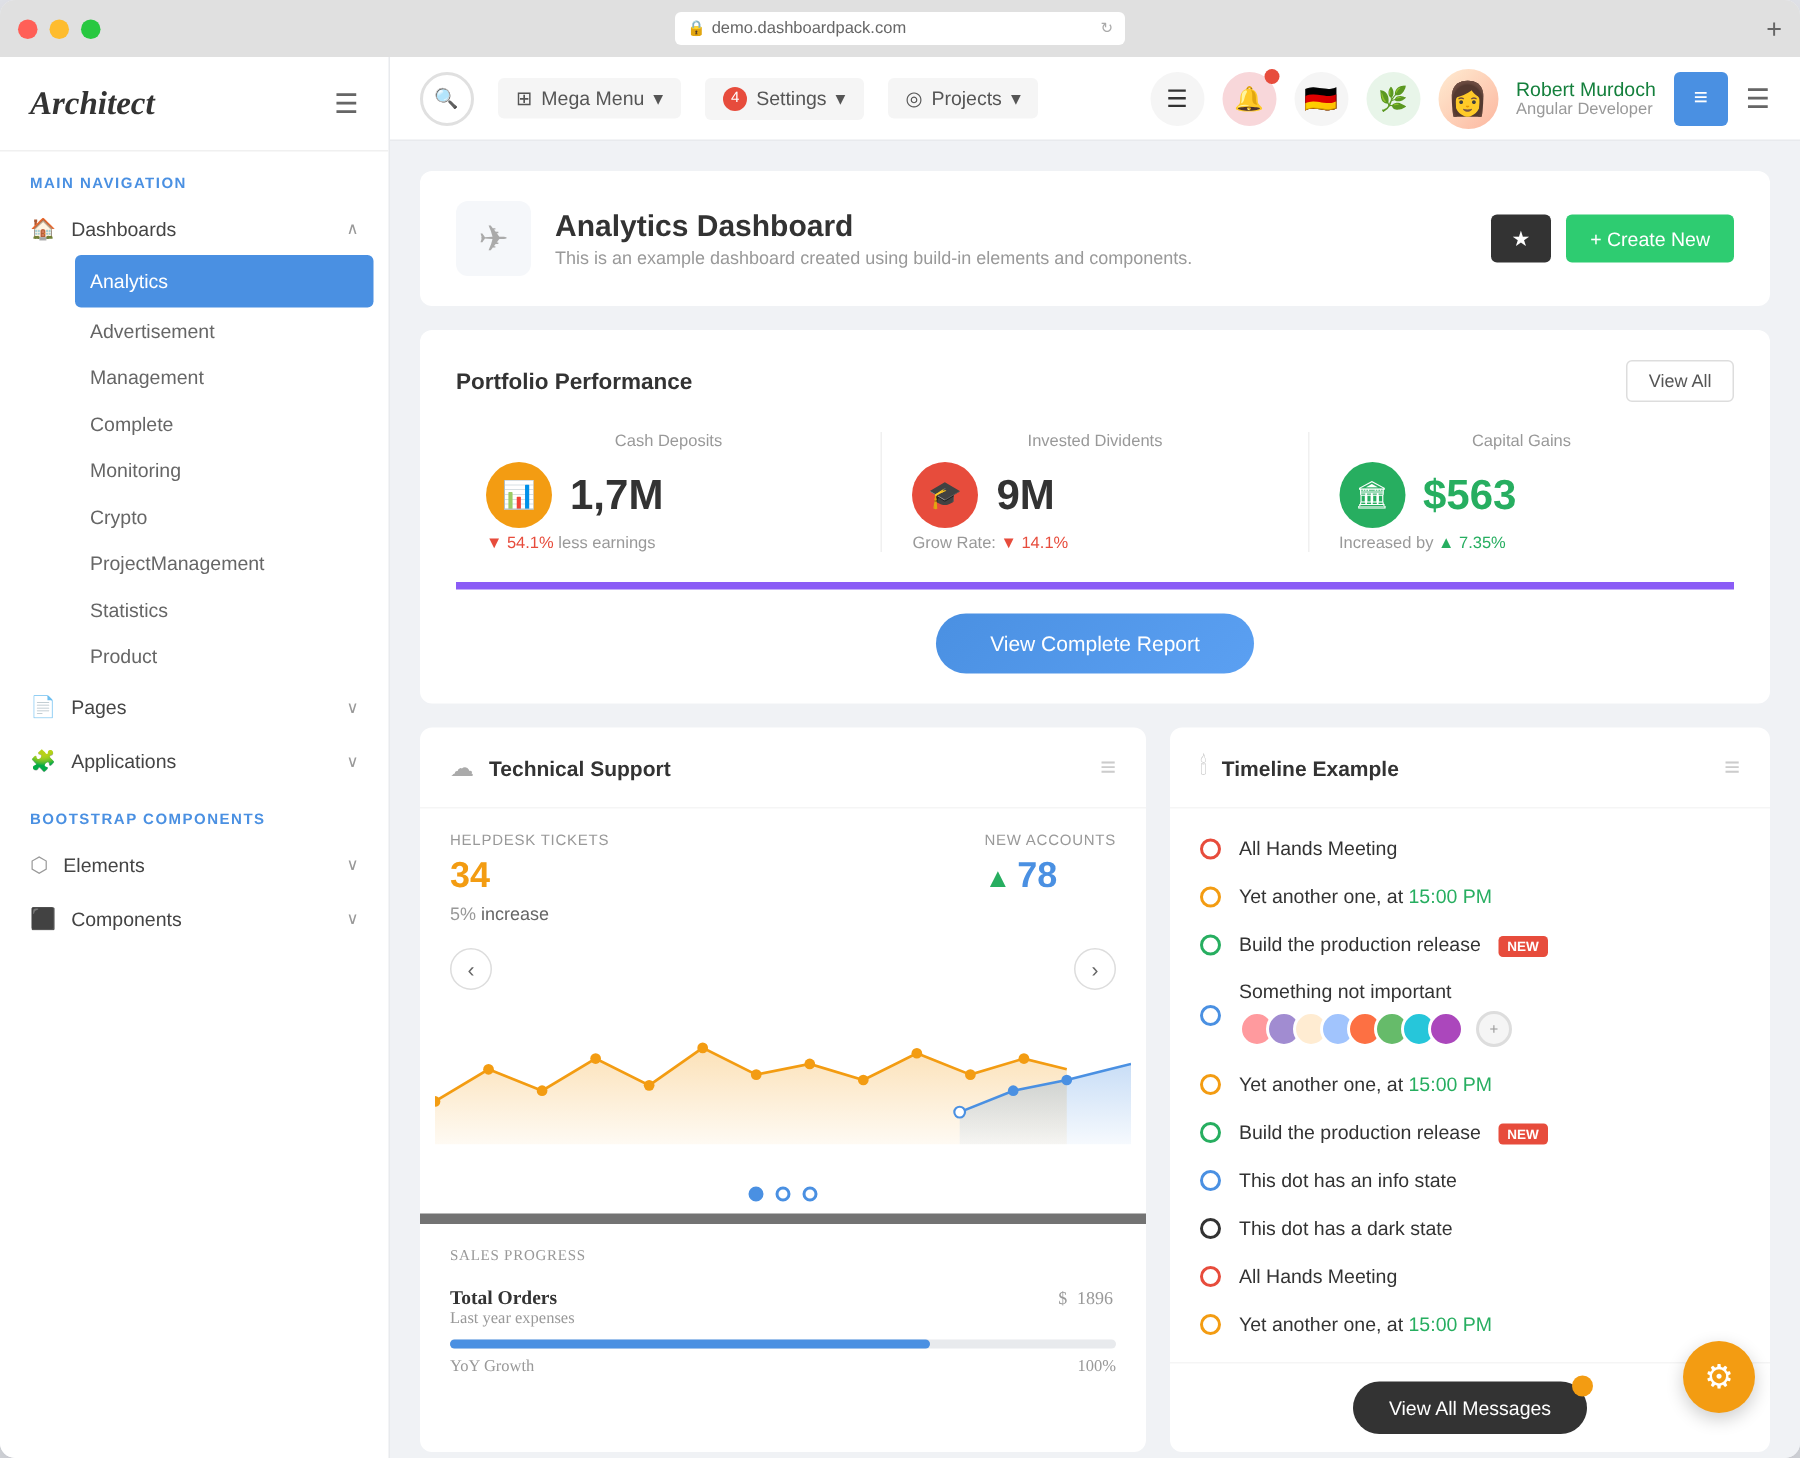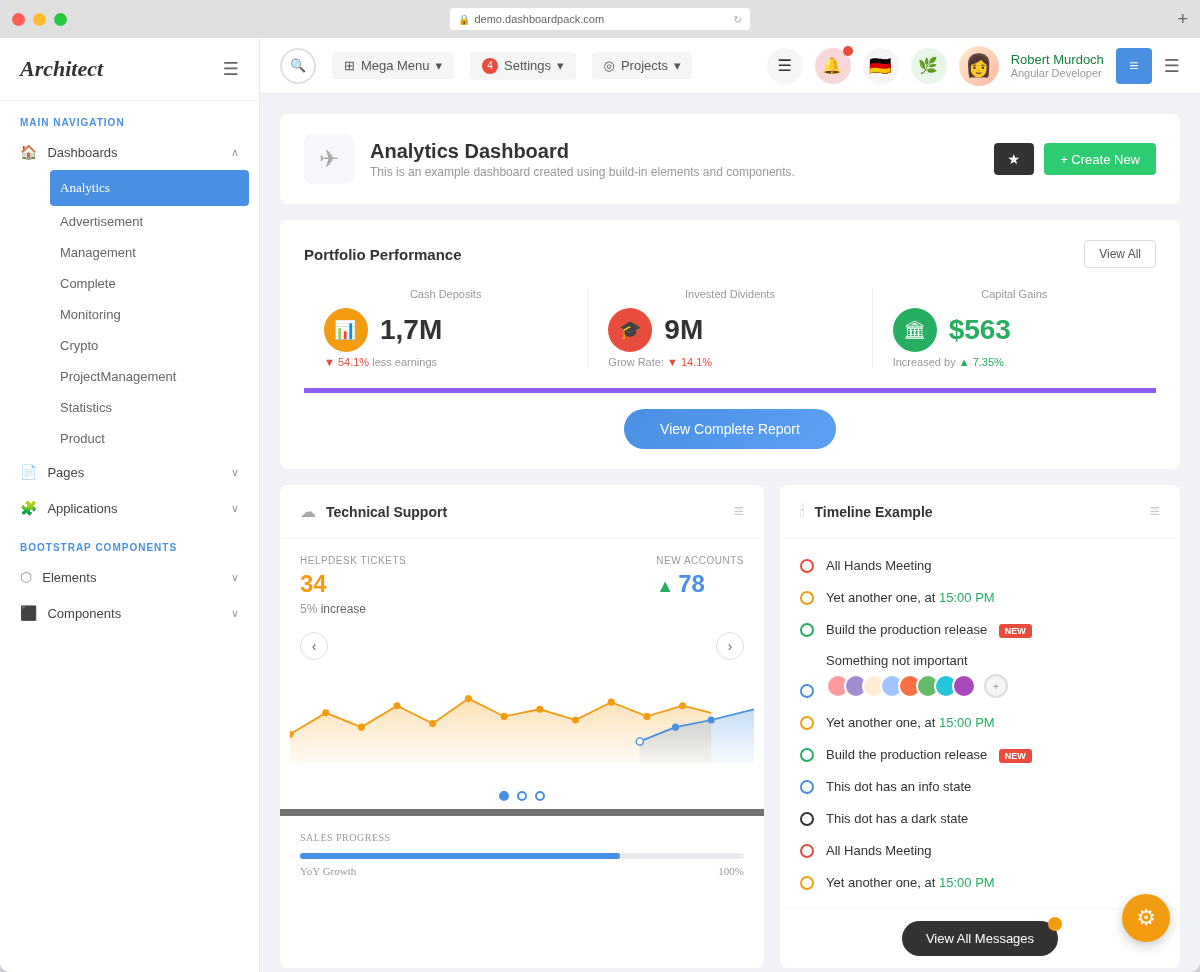--- a/index.html
+++ b/index.html
@@ -18,21 +18,21 @@
     
     .app-body { display: flex; height: calc(972px - 38px); }
 
     
     .sidebar { width: 260px; background: white; border-right: 1px solid #e8eaed; display: flex; flex-direction: column; overflow-y: auto; flex-shrink: 0; }
     .sidebar-logo { padding: 18px 20px; display: flex; align-items: center; gap: 12px; border-bottom: 1px solid #f0f0f0; }
     .sidebar-logo-text { font-size: 22px; font-weight: 700; font-style: italic; color: #333; font-family: Georgia, serif; }
     .hamburger-icon { font-size: 18px; color: #666; cursor: pointer; margin-left: auto; }
     .sidebar-section-label { font-size: 10px; font-weight: 700; color: #4a90e2; letter-spacing: 1px; padding: 16px 20px 6px; }
     .sidebar-item { display: flex; align-items: center; gap: 10px; padding: 10px 20px; cursor: pointer; color: #555; font-size: 13px; }
-    .sidebar-item.active { background: #4a90e2; color: white; border-radius: 4px; margin: 0 10px; padding: 10px 10px; font-family: Liberation Serif, serif; }
+    .sidebar-item.active { background: #4a90e2; color: white; border-radius: 4px; margin: 0 10px; padding: 10px 10px; }
     .sidebar-icon { font-size: 14px; color: #999; }
     .sidebar-group { }
     .sidebar-group-header { display: flex; align-items: center; gap: 10px; padding: 10px 20px; cursor: pointer; color: #444; font-size: 13px; font-weight: 500; }
     .sidebar-group-header .chevron { margin-left: auto; font-size: 11px; color: #999; }
     .sidebar-sub { padding-left: 40px; }
     .sidebar-sub-item { padding: 8px 20px; cursor: pointer; color: #666; font-size: 13px; display: block; }
 
     
     .topnav { height: 56px; background: white; border-bottom: 1px solid #e8eaed; display: flex; align-items: center; padding: 0 20px; gap: 16px; flex-shrink: 0; }
     .topnav-search { width: 36px; height: 36px; border-radius: 50%; border: 2px solid #e0e0e0; display: flex; align-items: center; justify-content: center; cursor: pointer; color: #666; }
@@ -111,21 +111,21 @@
     .sales-title { font-size: 13px; font-weight: 600; color: #333; }
     .sales-sub { font-size: 11px; color: #999; }
     .sales-value { font-size: 18px; font-weight: 700; color: #4a90e2; }
     .sales-value span { font-size: 12px; font-weight: 400; color: #999; margin-right: 2px; }
     .progress-bar { height: 6px; background: #e8eaed; border-radius: 3px; margin-bottom: 6px; }
     .progress-fill { height: 100%; background: #4a90e2; border-radius: 3px; }
     .progress-pct { font-size: 11px; color: #999; text-align: right; }
 
     
     .timeline-list { padding: 10px 0; }
-    .timeline-item { display: flex; align-items: flex-end; gap: 12px; padding: 8px 20px; }
+    .timeline-item { display: flex; align-items: center; gap: 12px; padding: 8px 20px; }
     .timeline-dot { width: 14px; height: 14px; border-radius: 50%; border: 2px solid; flex-shrink: 0; margin-top: 2px; }
     .timeline-dot.red { border-color: #e74c3c; background: transparent; }
     .timeline-dot.yellow { border-color: #f39c12; background: transparent; }
     .timeline-dot.green { border-color: #27ae60; background: transparent; }
     .timeline-dot.blue { border-color: #4a90e2; background: transparent; }
     .timeline-dot.dark { border-color: #333; background: transparent; }
     .timeline-content { flex: 1; }
     .timeline-title { font-size: 13px; color: #333; }
     .timeline-badge { background: #e74c3c; color: white; font-size: 9px; padding: 2px 6px; border-radius: 3px; font-weight: 700; margin-left: 8px; }
     .timeline-avatars { display: flex; margin-top: 6px; }
@@ -407,20 +407,30 @@
             </div>
 
             <div class="carousel-dots">
               <div class="dot active"></div>
               <div class="dot"></div>
               <div class="dot"></div>
             </div>
 
             <div class="sales-section">
               <div class="sales-label">SALES PROGRESS</div>
+              <div class="sales-row">
+                <div>
+                  <div class="sales-title">Total Orders</div>
+                  <div class="sales-sub">Last year expenses</div>
+                </div>
+                <div class="sales-value">
+                  <span>$</span>
+                  <span> 1896</span>
+                </div>
+              </div>
               <div class="progress-bar">
                 <div class="progress-fill" style="width:72%;"></div>
               </div>
               <div style="display:flex;justify-content:space-between;">
                 <span class="sales-sub">YoY Growth</span>
                 <span class="progress-pct">100%</span>
               </div>
             </div>
           </div>
 

